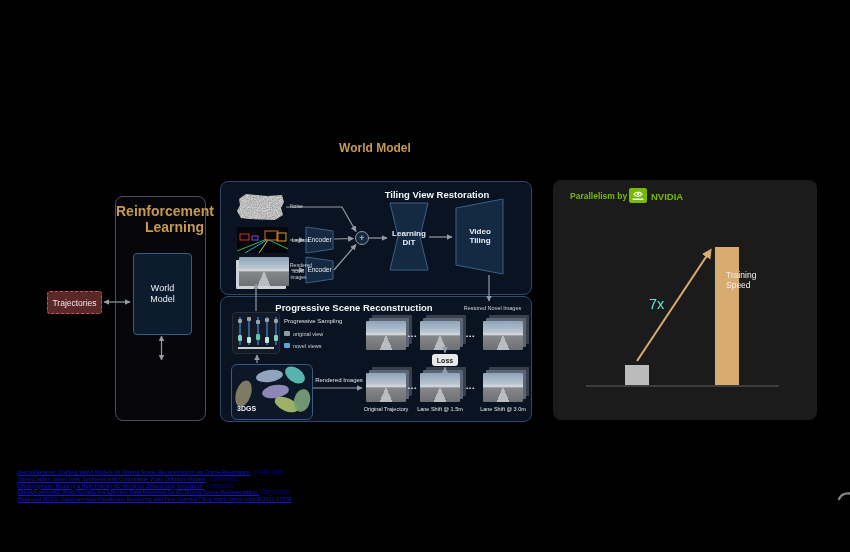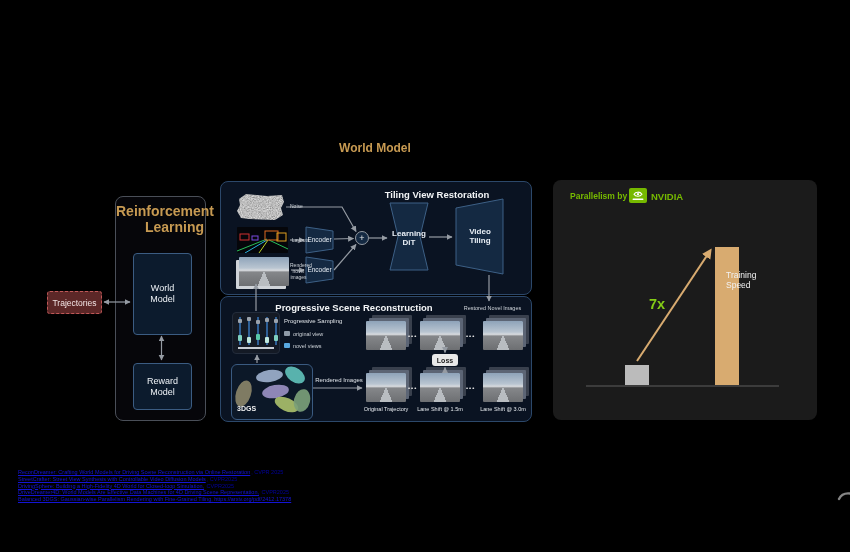--- a/index.html
+++ b/index.html
@@ -41,42 +41,39 @@
   .sl-base{position:absolute;left:5px;top:34px;width:36px;height:1.5px;background:#c8cdd4;}
   .gs-box{left:231px;top:364px;width:80px;height:54px;background:#0c1828;border:1px solid #3a5a80;border-radius:6px;overflow:hidden;}
   .ell{position:absolute;border-radius:50%;opacity:.92;}
   .gs-lbl{left:237px;top:405px;font-size:7px;font-weight:bold;color:#f0f0f0;z-index:4;}
 
   
   .nv-panel{left:553px;top:180px;width:264px;height:240px;background:#1b1b1b;border-radius:8px;}
   .green{color:#76b900;}
   .bar{position:absolute;}
   .train-lbl{left:680px;top:271px;width:46px;font-size:8.5px;font-weight:normal;color:#f2f2f2;line-height:1.15;margin-left:46px;}
-  .x7{left:649px;top:296px;font-size:14.5px;font-weight:bold;color:#84cc16;}
+  .x7{left:649px;top:296px;font-size:14.5px;font-weight:normal;color:#5eead4;}
 
   
   .flinks{left:18px;top:469px;font-size:5.5px;line-height:1.23;}
   .flink{color:#1414d6;text-decoration:underline;cursor:pointer;}
   .fsuffix{color:#00009b;text-decoration:none;margin-left:1px;}
   .watermark{right:16px;top:498px;color:#8d8d8d;font-size:33px;font-weight:bold;font-style:italic;letter-spacing:2px;opacity:.95;}
 </style>
 </head>
 <body>
 
 <div id="stage">
 
   <div class="abs sec-h" style="left:275px;width:200px;">World Model</div>
 
   <div class="abs rl-panel z1"></div>
   <div class="abs rl-title z4">Reinforcement Learning</div>
   <div class="abs model-box z2" style="left:133px;top:253px;width:57px;height:80px;">
     <span style="width:38px;">World Model</span>
-  </div>
-  <div class="abs model-box z2" style="left:133px;top:363px;width:57px;height:45px;">
-    <span style="width:42px;">Reward Model</span>
   </div>
   <div class="abs traj-box z2">
     <span>Trajectories</span>
   </div>
 
   <div class="abs panel-dark z1" style="left:220px;top:181px;width:310px;height:112px;"></div>
   <div class="abs sub-title z4" style="left:347px;top:189px;width:180px;">Tiling View Restoration</div>
 
   <div class="abs img z2" style="left:237px;top:194px;width:47px;height:26px;">
     <svg width="47" height="26">

